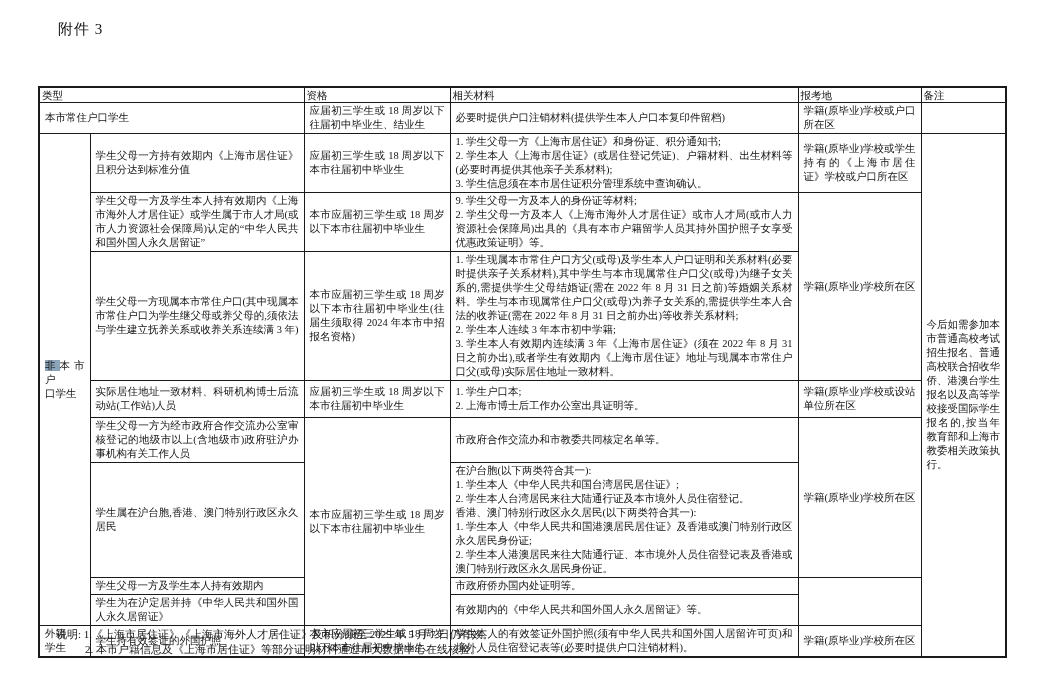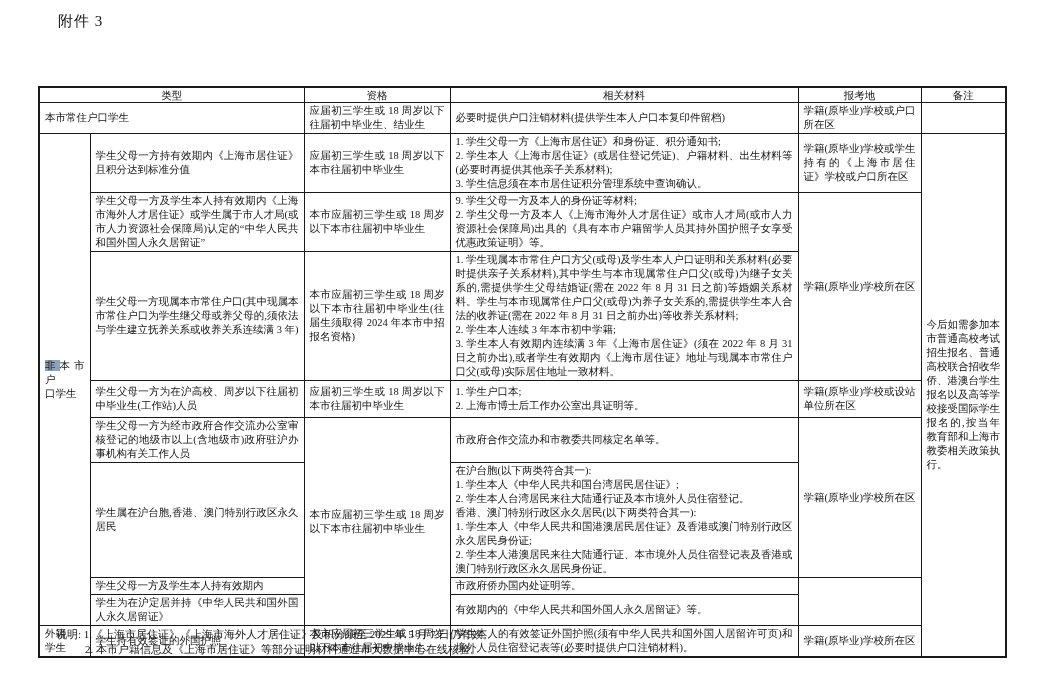--- a/index.html
+++ b/index.html
@@ -5,21 +5,21 @@
   html,body{margin:0;padding:0;background:#ffffff;}
   .page{
     position:relative;
     width:1042px;height:674px;
     background:#ffffff;
     font-family:"Liberation Serif","DejaVu Serif",serif;
     color:#141414;
     overflow:hidden;
   }
   .attachment{
-    position:absolute;left:58px;top:12px;
+    position:absolute;left:58px;top:20px;
     font-size:15px;letter-spacing:1px;
   }
   .title{
     position:absolute;left:0;top:46px;width:100%;
     text-align:center;font-size:20px;font-weight:bold;
     letter-spacing:1px;margin:0;
   }
   table.main{
     position:absolute;left:38px;top:86px;
     width:967px;
@@ -31,21 +31,21 @@
     border:1px solid #1a1a1a;
     padding:1px 5px;
     vertical-align:middle;
     text-align:justify;
     white-space:pre-line;
     line-height:14px;
     font-weight:normal;
     overflow:hidden;
   }
   table.main thead th{
-    text-align:center;
+    text-align:left;
     padding:0 2px;
     line-height:13px;
     height:14px;
     border-bottom:1.5px solid #1a1a1a;
   }
   td.center{text-align:center;}
   td.group{text-align:center;padding:1px 2px;}
   .hl{background:#8ba4ba;}
   .notes{
     position:absolute;left:56px;top:627px;
@@ -106,21 +106,21 @@
         <td rowspan="2">学籍(原毕业)学校所在区</td>
       </tr>
       <tr style="height:129px">
         <td>学生父母一方现属本市常住户口(其中现属本市常住户口为学生继父母或养父母的,须依法与学生建立抚养关系或收养关系连续满 3 年)</td>
         <td>本市应届初三学生或 18 周岁以下本市往届初中毕业生(往届生须取得 2024 年本市中招报名资格)</td>
         <td>1. 学生现属本市常住户口方父(或母)及学生本人户口证明和关系材料(必要时提供亲子关系材料),其中学生与本市现属常住户口父(或母)为继子女关系的,需提供学生父母结婚证(需在 2022 年 8 月 31 日之前)等婚姻关系材料。学生与本市现属常住户口父(或母)为养子女关系的,需提供学生本人合法的收养证(需在 2022 年 8 月 31 日之前办出)等收养关系材料;
 2. 学生本人连续 3 年本市初中学籍;
 3. 学生本人有效期内连续满 3 年《上海市居住证》(须在 2022 年 8 月 31 日之前办出),或者学生有效期内《上海市居住证》地址与现属本市常住户口父(或母)实际居住地址一致材料。</td>
       </tr>
       <tr style="height:37px">
-        <td>学生父母一方为在沪高校、周岁以下往届初中毕业生(工作站)人员</td>
+        <td>实际居住地址一致材料、科研机构博士后流动站(工作站)人员</td>
         <td>应届初三学生或 18 周岁以下本市往届初中毕业生</td>
         <td>1. 学生户口本;
 2. 上海市博士后工作办公室出具证明等。</td>
         <td>学籍(原毕业)学校或设站单位所在区</td>
       </tr>
       <tr style="height:36px">
         <td>学生父母一方为经市政府合作交流办公室审核登记的地级市以上(含地级市)政府驻沪办事机构有关工作人员</td>
         <td rowspan="4">本市应届初三学生或 18 周岁以下本市往届初中毕业生</td>
         <td>市政府合作交流办和市教委共同核定名单等。</td>
         <td rowspan="2">学籍(原毕业)学校所在区</td>

